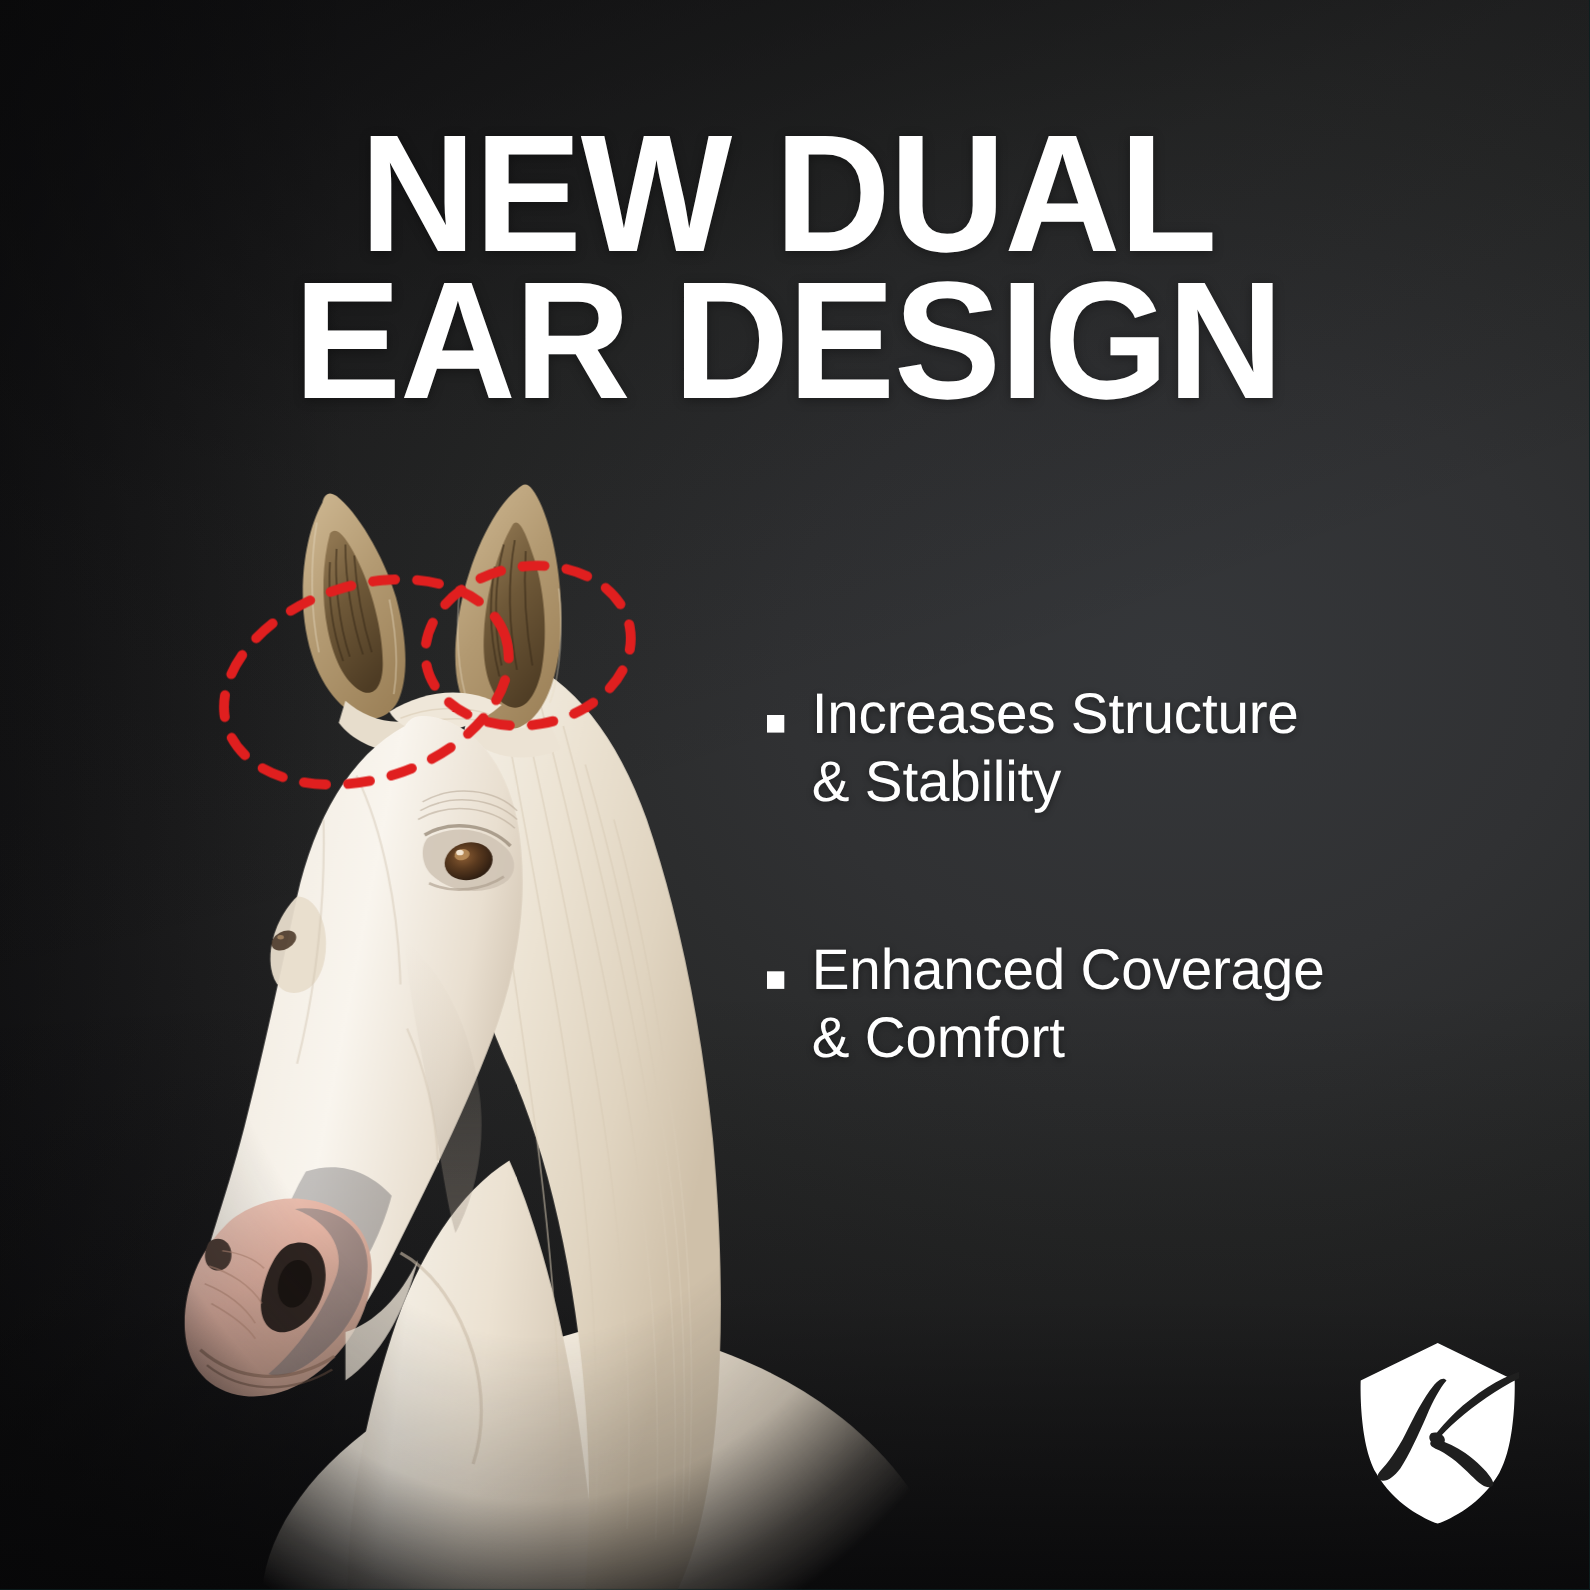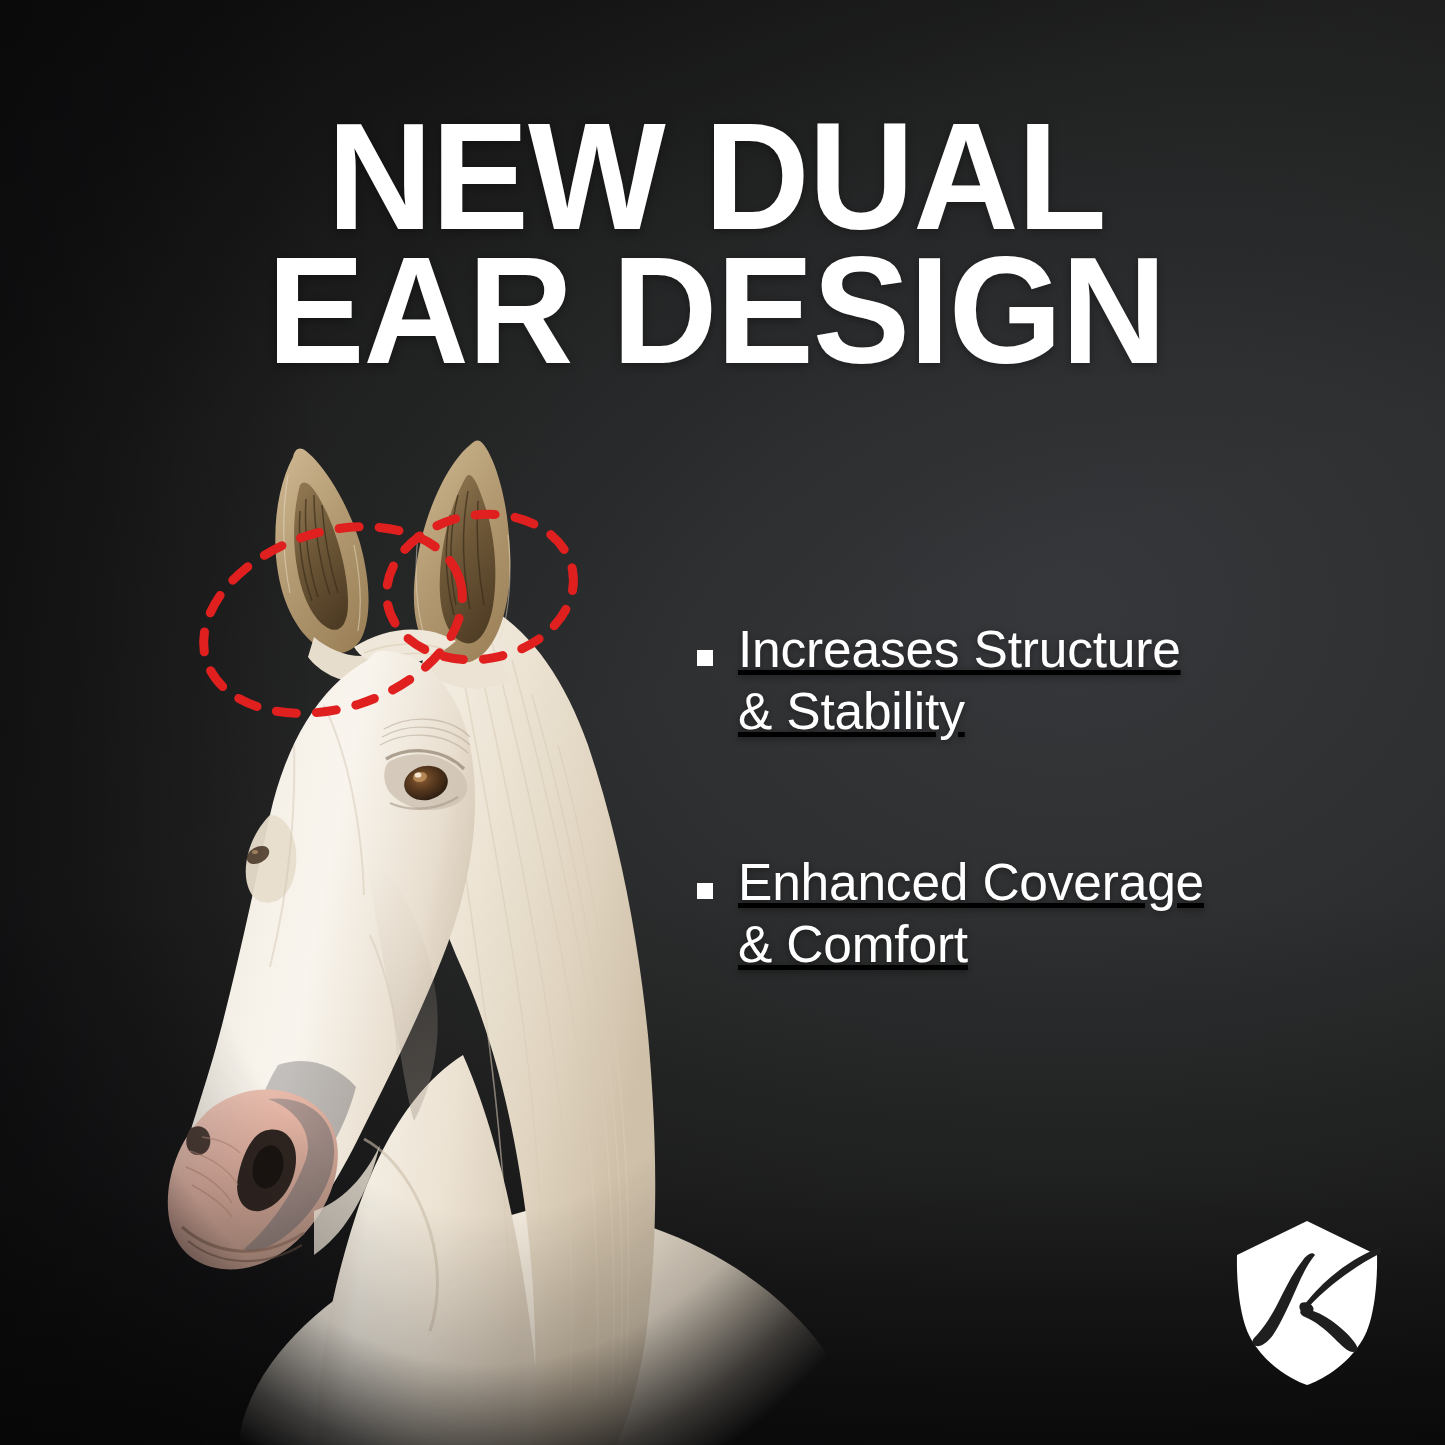--- a/index.html
+++ b/index.html
@@ -55,21 +55,20 @@
   .bullets{
     position:absolute;
     left:697px;top:618px;
     width:660px;
     z-index:6;
   }
   .bullet-row{
     display:flex;
     align-items:flex-start;
     margin-bottom:108px;
-    text-decoration:underline;
   }
   .bullet-row:last-child{margin-bottom:4px;}
   .bullet-sq{
     width:16px;height:16px;
     background:#ffffff;
     flex:0 0 16px;
     margin-top:32px;
     margin-right:25px;
   }
   .bullet-txt{

